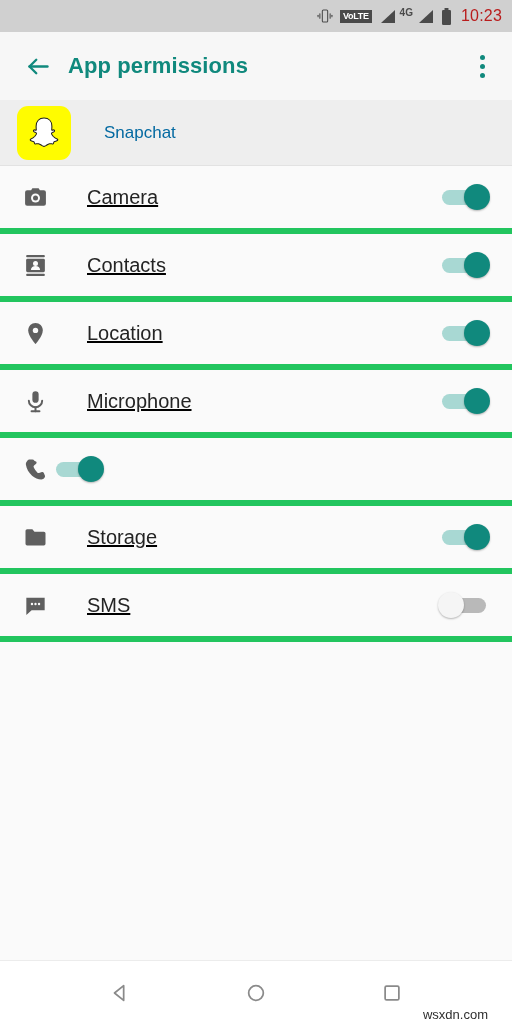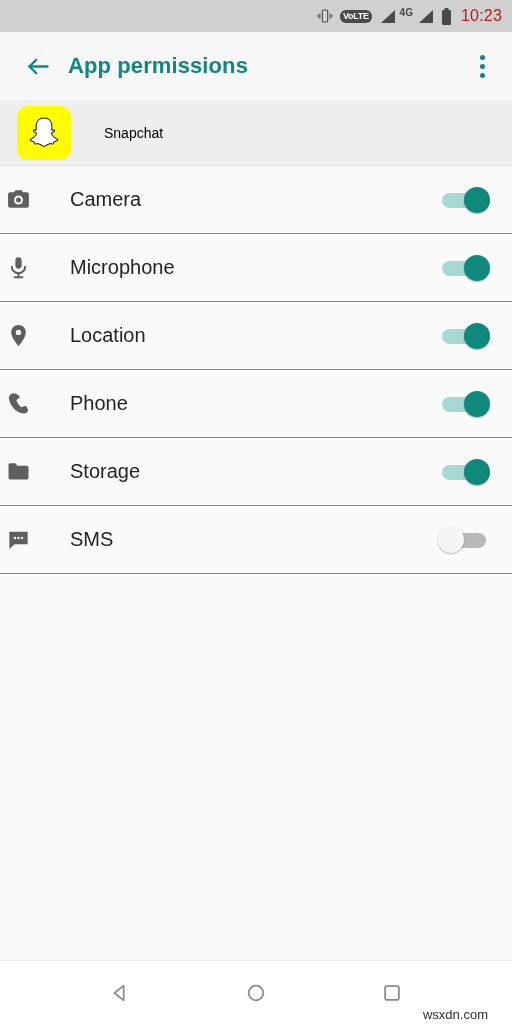--- a/index.html
+++ b/index.html
@@ -14,21 +14,21 @@
   
   .statusbar {
     height:32px; background:#d0d0d0;
     display:flex; align-items:center; justify-content:flex-end;
     padding-right:10px; gap:7px;
   }
   .sb-icon { display:flex; align-items:flex-end; }
   .volte {
     background:#4a4a4a; color:#ffffff;
     font-size:9px; font-weight:bold;
-    padding:1px 3px; border-radius:6px;
+    padding:1px 3px; border-radius:0;
     letter-spacing:-0.3px; line-height:11px;
   }
   .clock { font-size:16px; color:#b91c1c; letter-spacing:0.2px; margin-left:2px; }
 
   
   .toolbar {
     height:68px; background:#f7f7f7;
     display:flex; align-items:center; padding:0 16px;
     position:relative;
   }
@@ -48,28 +48,28 @@
   .app-header {
     height:66px; background:#eeeeee;
     display:flex; align-items:center; padding-left:17px;
     border-bottom:1px solid #e2e2e2;
   }
   .app-icon {
     width:54px; height:54px; border-radius:11px;
     background:#fffc00; display:flex; align-items:center; justify-content:center;
     flex:0 0 auto;
   }
-  .app-name { font-size:14px; color:#000000; margin-left:33px; }
+  .app-name { font-size:17px; color:#0369a1; margin-left:33px; }
 
   
   .perm-list { background:#fafafa; }
   .perm-row {
     height:68px; display:flex; align-items:center;
-    border-bottom:1px solid #22c55e;
-    padding-right:23px; position:relative;
+    border-bottom:6px solid #22c55e;
+    padding-left:17px; padding-right:23px; position:relative;text-decoration:underline;
   }
   .perm-icon { width:36px; display:flex; align-items:center; justify-content:center; flex:0 0 auto; }
   .perm-label { font-size:20px; color:#242424; margin-left:34px; flex:1 1 auto; }
 
   
   .switch { position:relative; width:50px; height:28px; flex:0 0 auto; }
   .track {
     position:absolute; top:7px; left:3px;
     width:44px; height:15px; border-radius:8px;
   }
@@ -168,58 +168,73 @@
           <circle cx="12" cy="12.5" r="2.4" fill="#5f5f5f"></circle>
         </svg>
       </div>
       <div class="perm-label">Camera</div>
       <div class="switch on">
         <div class="track"></div>
         <div class="knob"></div>
       </div>
     </div>
 
+    <div class="perm-row">
+      <div class="perm-icon">
+        <svg width="25" height="25" viewBox="0 0 24 24" fill="#5f5f5f">
+          <rect x="3" y="2" width="18" height="2" rx="1"></rect>
+          <rect x="3" y="20" width="18" height="2" rx="1"></rect>
+          <rect x="3" y="5.5" width="18" height="13" rx="1.4"></rect>
+          <circle cx="12" cy="10" r="2.4" fill="#fafafa"></circle>
+          <path d="M7.6 16.2 c0-2.5 2-3.8 4.4-3.8 s4.4 1.3 4.4 3.8 z" fill="#fafafa"></path>
+        </svg>
+      </div>
+      <div class="perm-label">Contacts</div>
+      <div class="switch on">
+        <div class="track"></div>
+        <div class="knob"></div>
+      </div>
+    </div>
+
+    <div class="perm-row">
+      <div class="perm-icon">
+        <svg width="25" height="25" viewBox="0 0 24 24" fill="#5f5f5f">
+          <path d="M12 2 C8.1 2 5 5.1 5 9 c0 5.2 7 13 7 13 s7-7.8 7-13 c0-3.9-3.1-7-7-7z"></path>
+          <circle cx="12" cy="9" r="2.6" fill="#fafafa"></circle>
+        </svg>
+      </div>
+      <div class="perm-label">Location</div>
+      <div class="switch on">
+        <div class="track"></div>
+        <div class="knob"></div>
+      </div>
+    </div>
 
     <div class="perm-row">
       <div class="perm-icon">
         <svg width="25" height="25" viewBox="0 0 24 24" fill="none" stroke="#5f5f5f" stroke-width="1.9" stroke-linecap="round">
           <rect x="9" y="2.2" width="6" height="11" rx="3" fill="#5f5f5f" stroke="none"></rect>
           <path d="M5.6 11.2 c0 3.5 2.9 6.3 6.4 6.3 s6.4-2.8 6.4-6.3"></path>
           <path d="M12 17.6 V21.4"></path>
           <path d="M8.2 21.4 H15.8"></path>
         </svg>
       </div>
       <div class="perm-label">Microphone</div>
       <div class="switch on">
         <div class="track"></div>
         <div class="knob"></div>
       </div>
     </div>
 
     <div class="perm-row">
       <div class="perm-icon">
         <svg width="25" height="25" viewBox="0 0 24 24" fill="#5f5f5f">
-          <path d="M12 2 C8.1 2 5 5.1 5 9 c0 5.2 7 13 7 13 s7-7.8 7-13 c0-3.9-3.1-7-7-7z"></path>
-          <circle cx="12" cy="9" r="2.6" fill="#fafafa"></circle>
-        </svg>
-      </div>
-      <div class="perm-label">Location</div>
-      <div class="switch on">
-        <div class="track"></div>
-        <div class="knob"></div>
-      </div>
-    </div>
-
-    <div class="perm-row">
-      <div class="perm-icon">
-        <svg width="25" height="25" viewBox="0 0 24 24" fill="#5f5f5f">
           <path d="M6.6 2.5 c-1 0-1.9.5-2.6 1.3 C3 4.9 2.6 6.2 2.8 7.5 c.6 4 2.8 7.8 5.9 10.4 c2.6 2.2 5.8 3.5 8.9 3.6 1.2 0 2.3-.6 3-1.5 .5-.7.7-1.6.4-2.3 l-1-2.4 c-.3-.7-1.1-1-1.8-.8 l-2.8.9 c-.5.2-1.1 0-1.5-.4 -1.6-1.5-2.9-3.3-3.7-5.3 -.2-.5 0-1.1.4-1.5 l2-1.8 c.5-.5.6-1.3.2-1.9 L10.9 3.6 C10.5 2.9 9.8 2.5 9 2.5 z"></path>
         </svg>
       </div>
-      <div class="perm-label">Phone</div>
       <div class="switch on">
         <div class="track"></div>
         <div class="knob"></div>
       </div>
     </div>
 
     <div class="perm-row">
       <div class="perm-icon">
         <svg width="25" height="25" viewBox="0 0 24 24" fill="#5f5f5f">
           <path d="M2.4 5.6 a1.6 1.6 0 0 1 1.6-1.6 h5 l2 2.4 h9 a1.6 1.6 0 0 1 1.6 1.6 v10 a1.6 1.6 0 0 1 -1.6 1.6 H4 a1.6 1.6 0 0 1 -1.6-1.6 z"></path>

